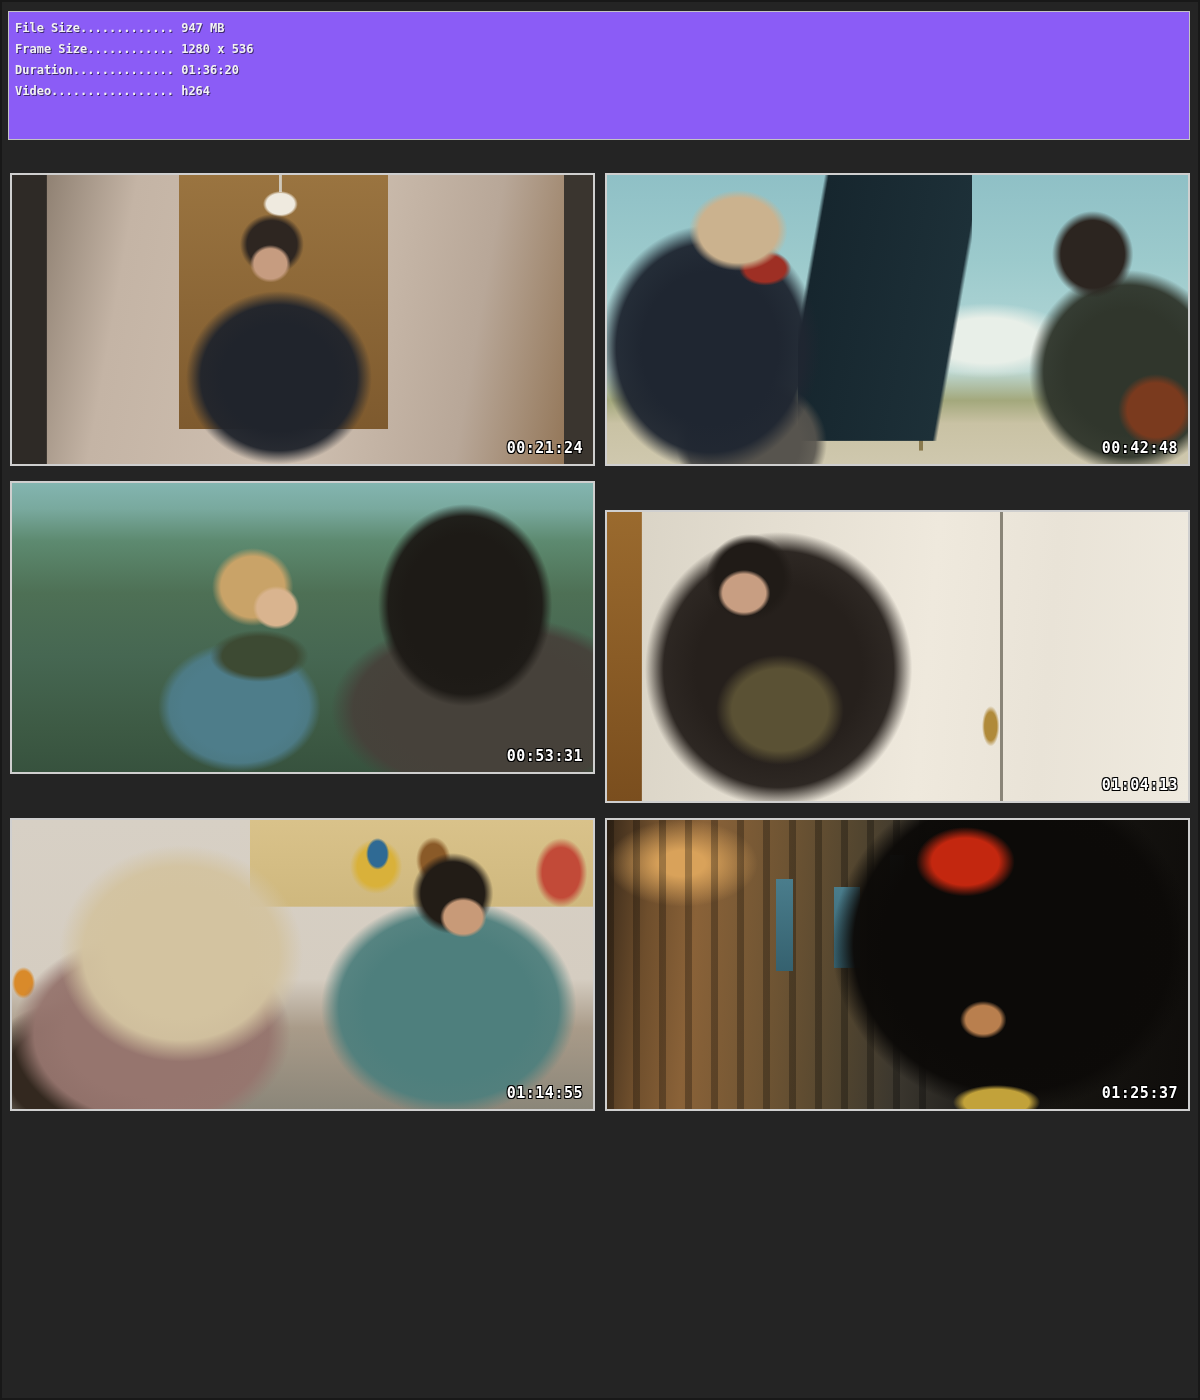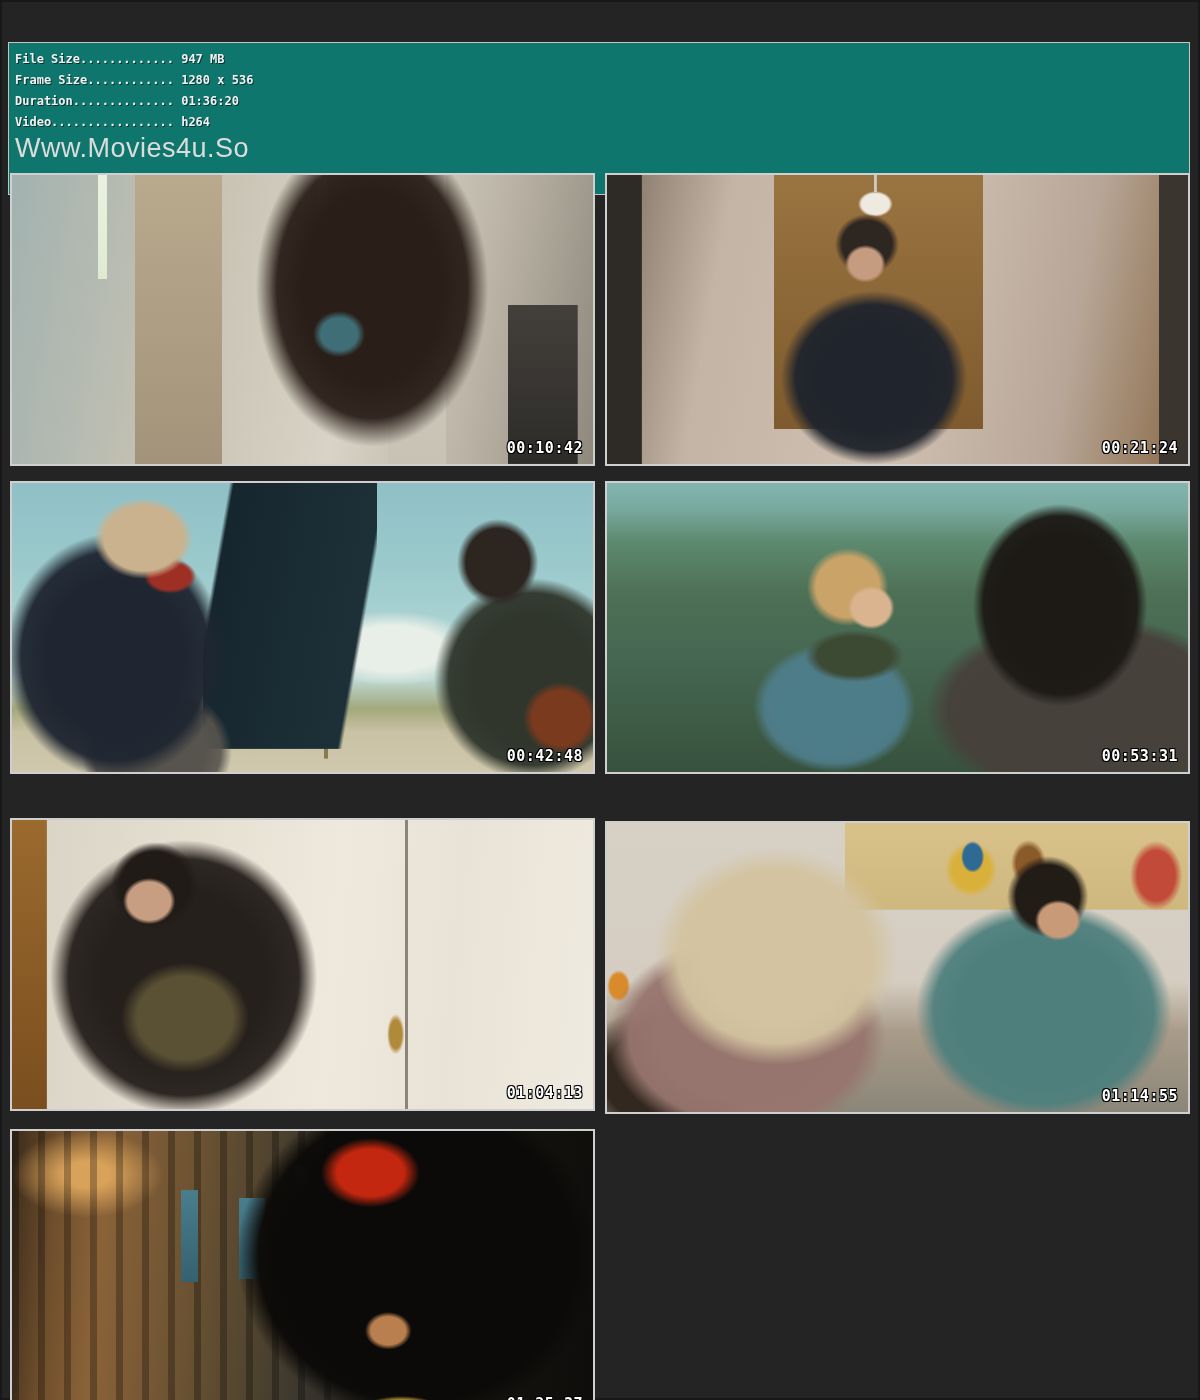--- a/index.html
+++ b/index.html
@@ -12,25 +12,24 @@
     background: #242424;
     overflow: hidden;
     font-family: "DejaVu Sans Mono", monospace;
     box-shadow: inset 0 0 0 2px #181818;
   }
 
   
   .info-panel {
     position: absolute;
     left: 8px; top: 11px;
-    width: 1182px; height: 153px;
-    background: #0f766e;
+    width: 1182px; height: 129px;
+    background: #8b5cf6;
     border: 1px solid #c4c4c4;
     padding: 6px 10px 0 6px;
-    margin-top: 31px;
   }
   .info-line {
     font: bold 12px/21px "DejaVu Sans Mono", monospace;
     color: #f2f2f2;
     white-space: pre;
     text-shadow: 1px 1px 0 rgba(0,0,0,.55);
   }
   .watermark {
     font: 27px/29px "Liberation Sans", sans-serif;
     color: #dcdcdc;
@@ -175,21 +174,20 @@
       radial-gradient(closest-side, #221c16 78%, rgba(34,28,22,0) 100%),
       radial-gradient(closest-side, #4e7f7d 66%, rgba(78,127,125,.94) 86%, rgba(78,127,125,0) 100%),
       radial-gradient(closest-side, #2f6a94 80%, rgba(47,106,148,0) 100%),
       radial-gradient(closest-side, #d9b13a 72%, rgba(217,177,58,0) 100%),
       radial-gradient(closest-side, #c24a38 72%, rgba(194,74,56,0) 100%),
       radial-gradient(closest-side, #8a5a28 70%, rgba(138,90,40,0) 100%),
       linear-gradient(180deg, #d9c28a, #cfb87e),
       linear-gradient(180deg, #d7d0c5 0%, #d5cdc1 55%, #a99b89 72%, #8b8679 100%);
     background-size: 42% 75%, 48% 70%, 32% 50%, 4% 11%, 8% 14%, 14% 28%, 44% 75%, 4% 11%, 9% 19%, 9% 24%, 6% 16%, 62% 30%, 100% 100%;
     background-position: 14% 35%, 0% 130%, -8% 125%, 0% 57%, 80% 31%, 80% 16%, 95% 110%, 63.5% 7%, 64% 8%, 99% 8%, 74% 7%, 108% 0, 0 0;
-    margin-top: 32px;
   }
 
   
   .s8 {
     background-image:
       radial-gradient(closest-side, #c3270f 68%, rgba(195,39,15,0) 100%),
       radial-gradient(closest-side, #b97f4e 75%, rgba(185,127,78,0) 100%),
       radial-gradient(closest-side, #c2a23a 75%, rgba(194,162,58,0) 100%),
       radial-gradient(closest-side, #0c0a08 72%, rgba(12,10,8,.97) 88%, rgba(12,10,8,0) 100%),
       linear-gradient(#4a7d8c, #35616f),
@@ -205,28 +203,24 @@
 </head>
 <body>
 
 <div class="page">
 
   <div class="info-panel">
     <div class="info-line">File Size............. 947 MB</div>
     <div class="info-line">Frame Size............ 1280 x 536</div>
     <div class="info-line">Duration.............. 01:36:20</div>
     <div class="info-line">Video................. h264</div>
-    <div class="watermark">Www.Movies4u.So</div>
   </div>
 
   <div class="grid">
 
-    <figure class="shot s1">
-      <span class="ts">00:10:42</span>
-    </figure>
 
     <figure class="shot s2">
       <span class="ts">00:21:24</span>
     </figure>
 
 
     <figure class="shot s4">
       <span class="ts">00:42:48</span>
     </figure>
 

